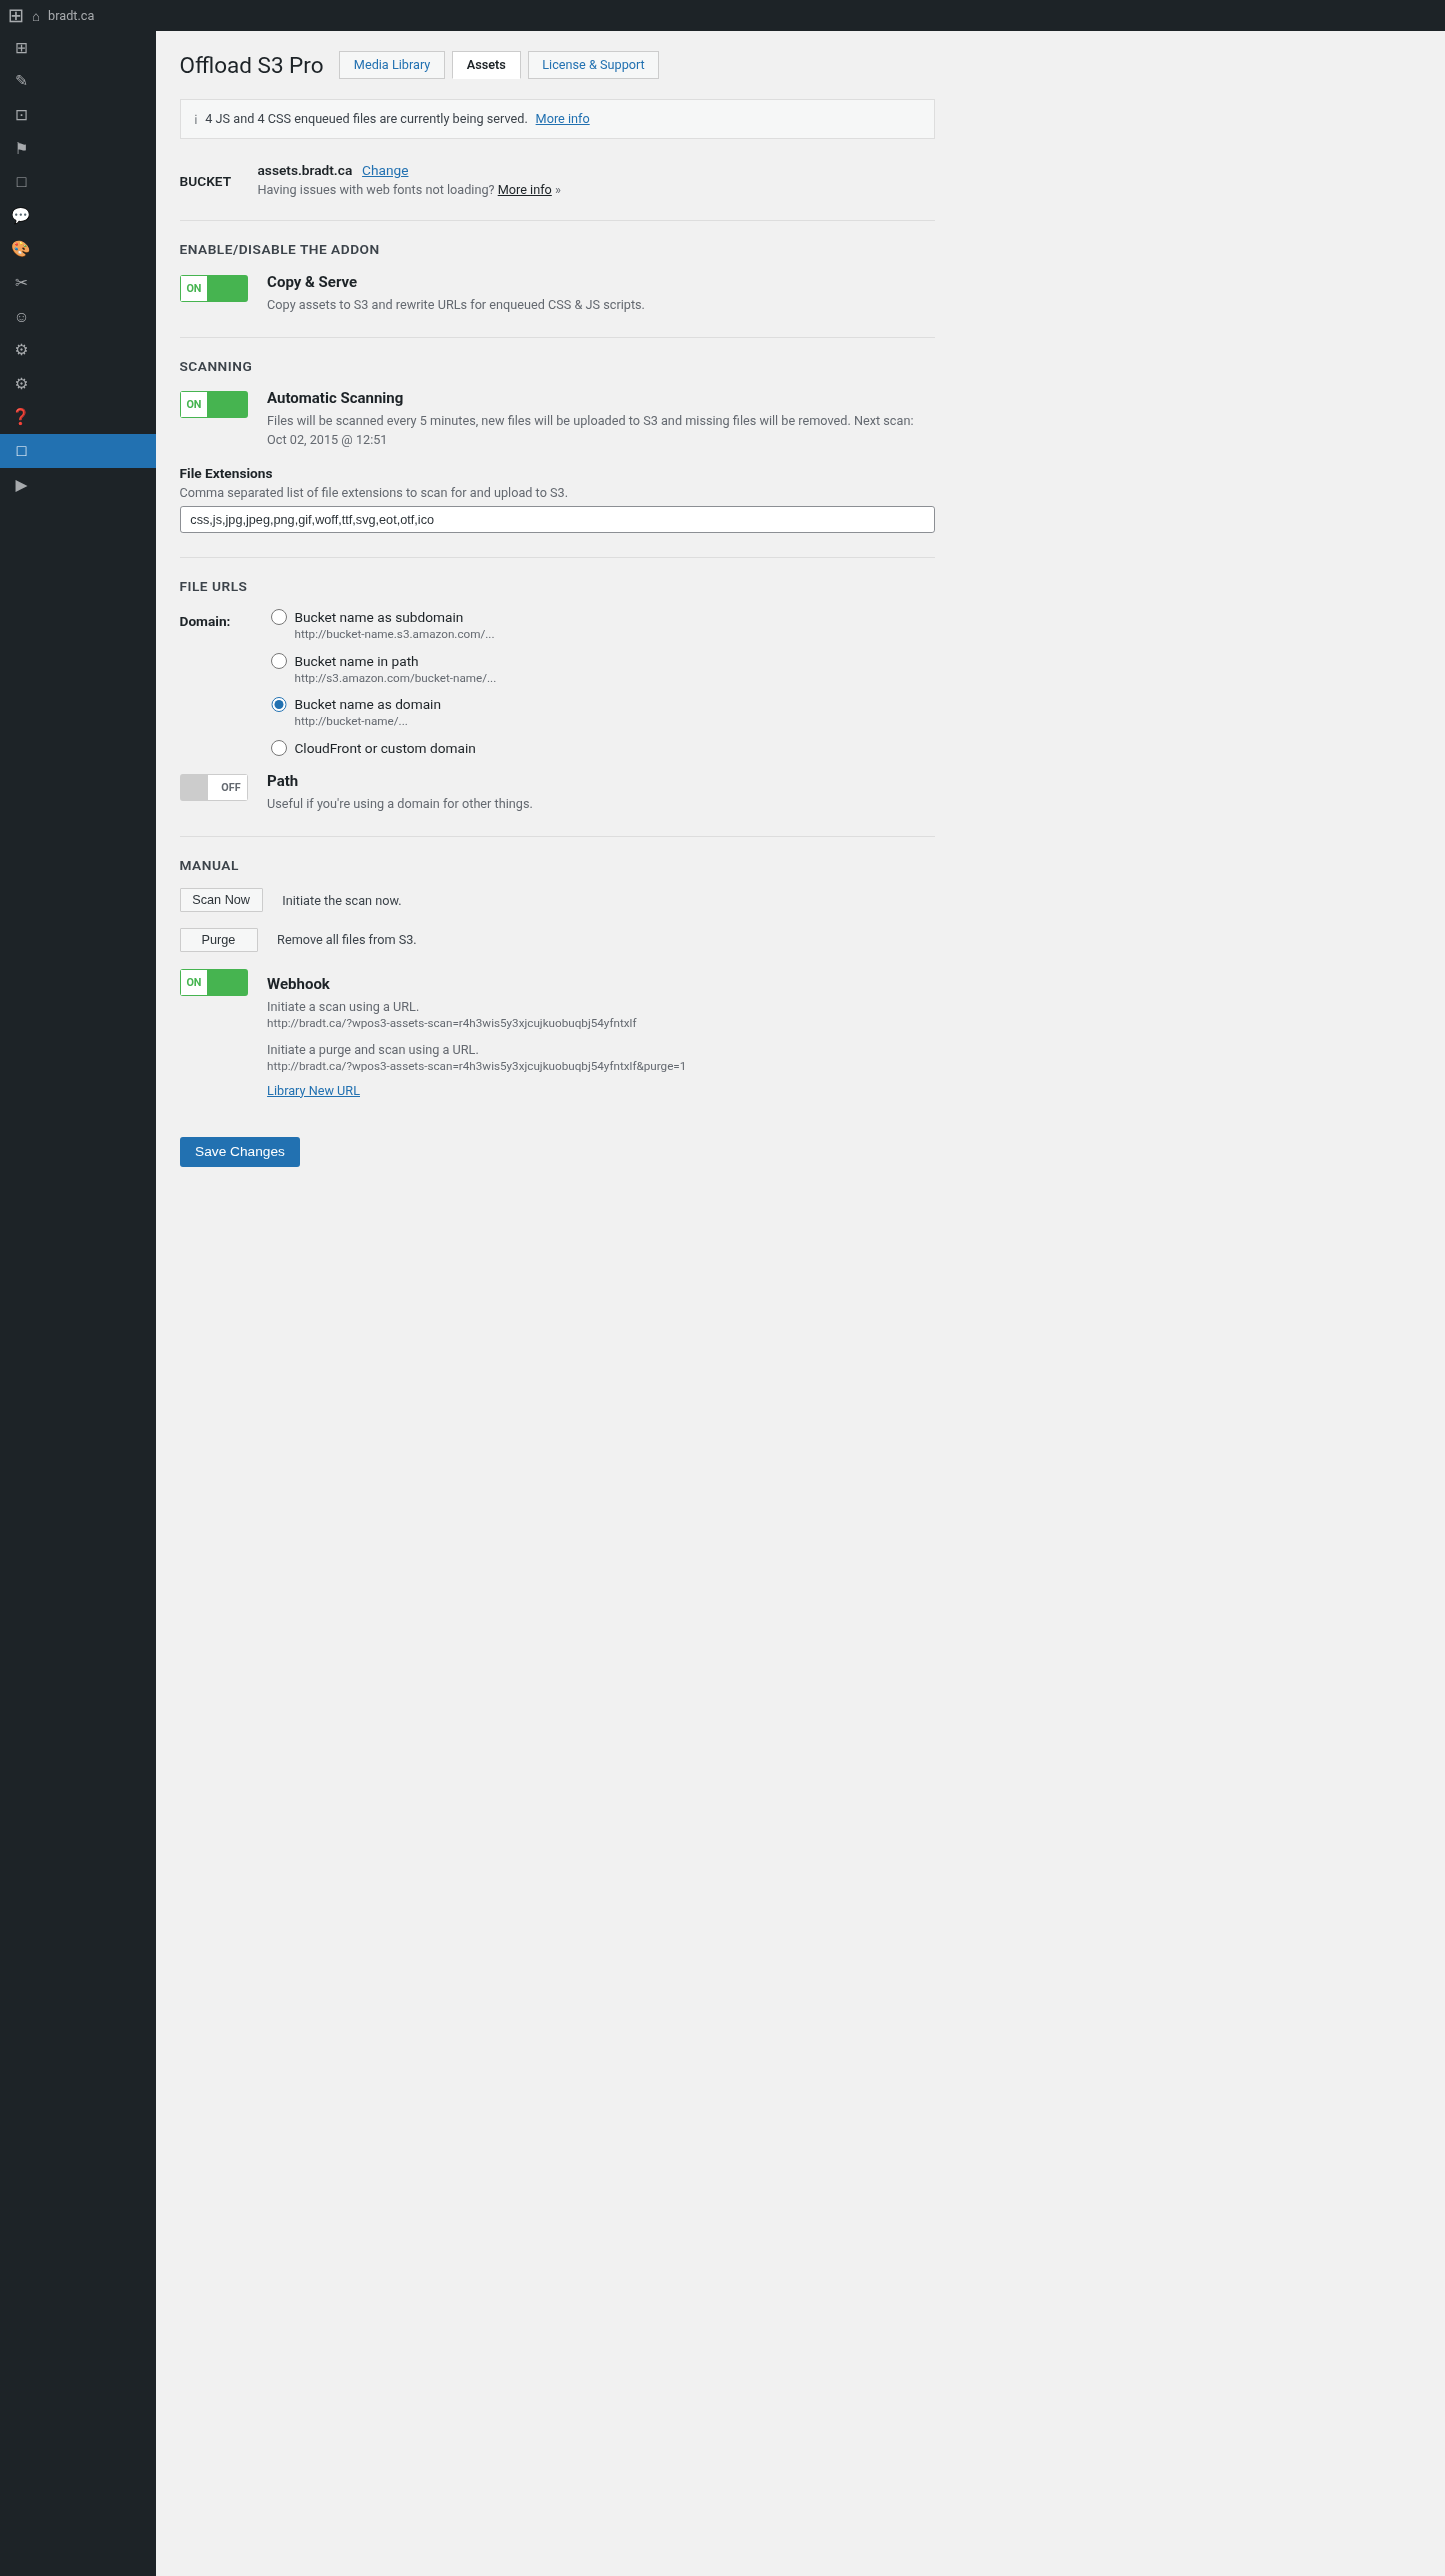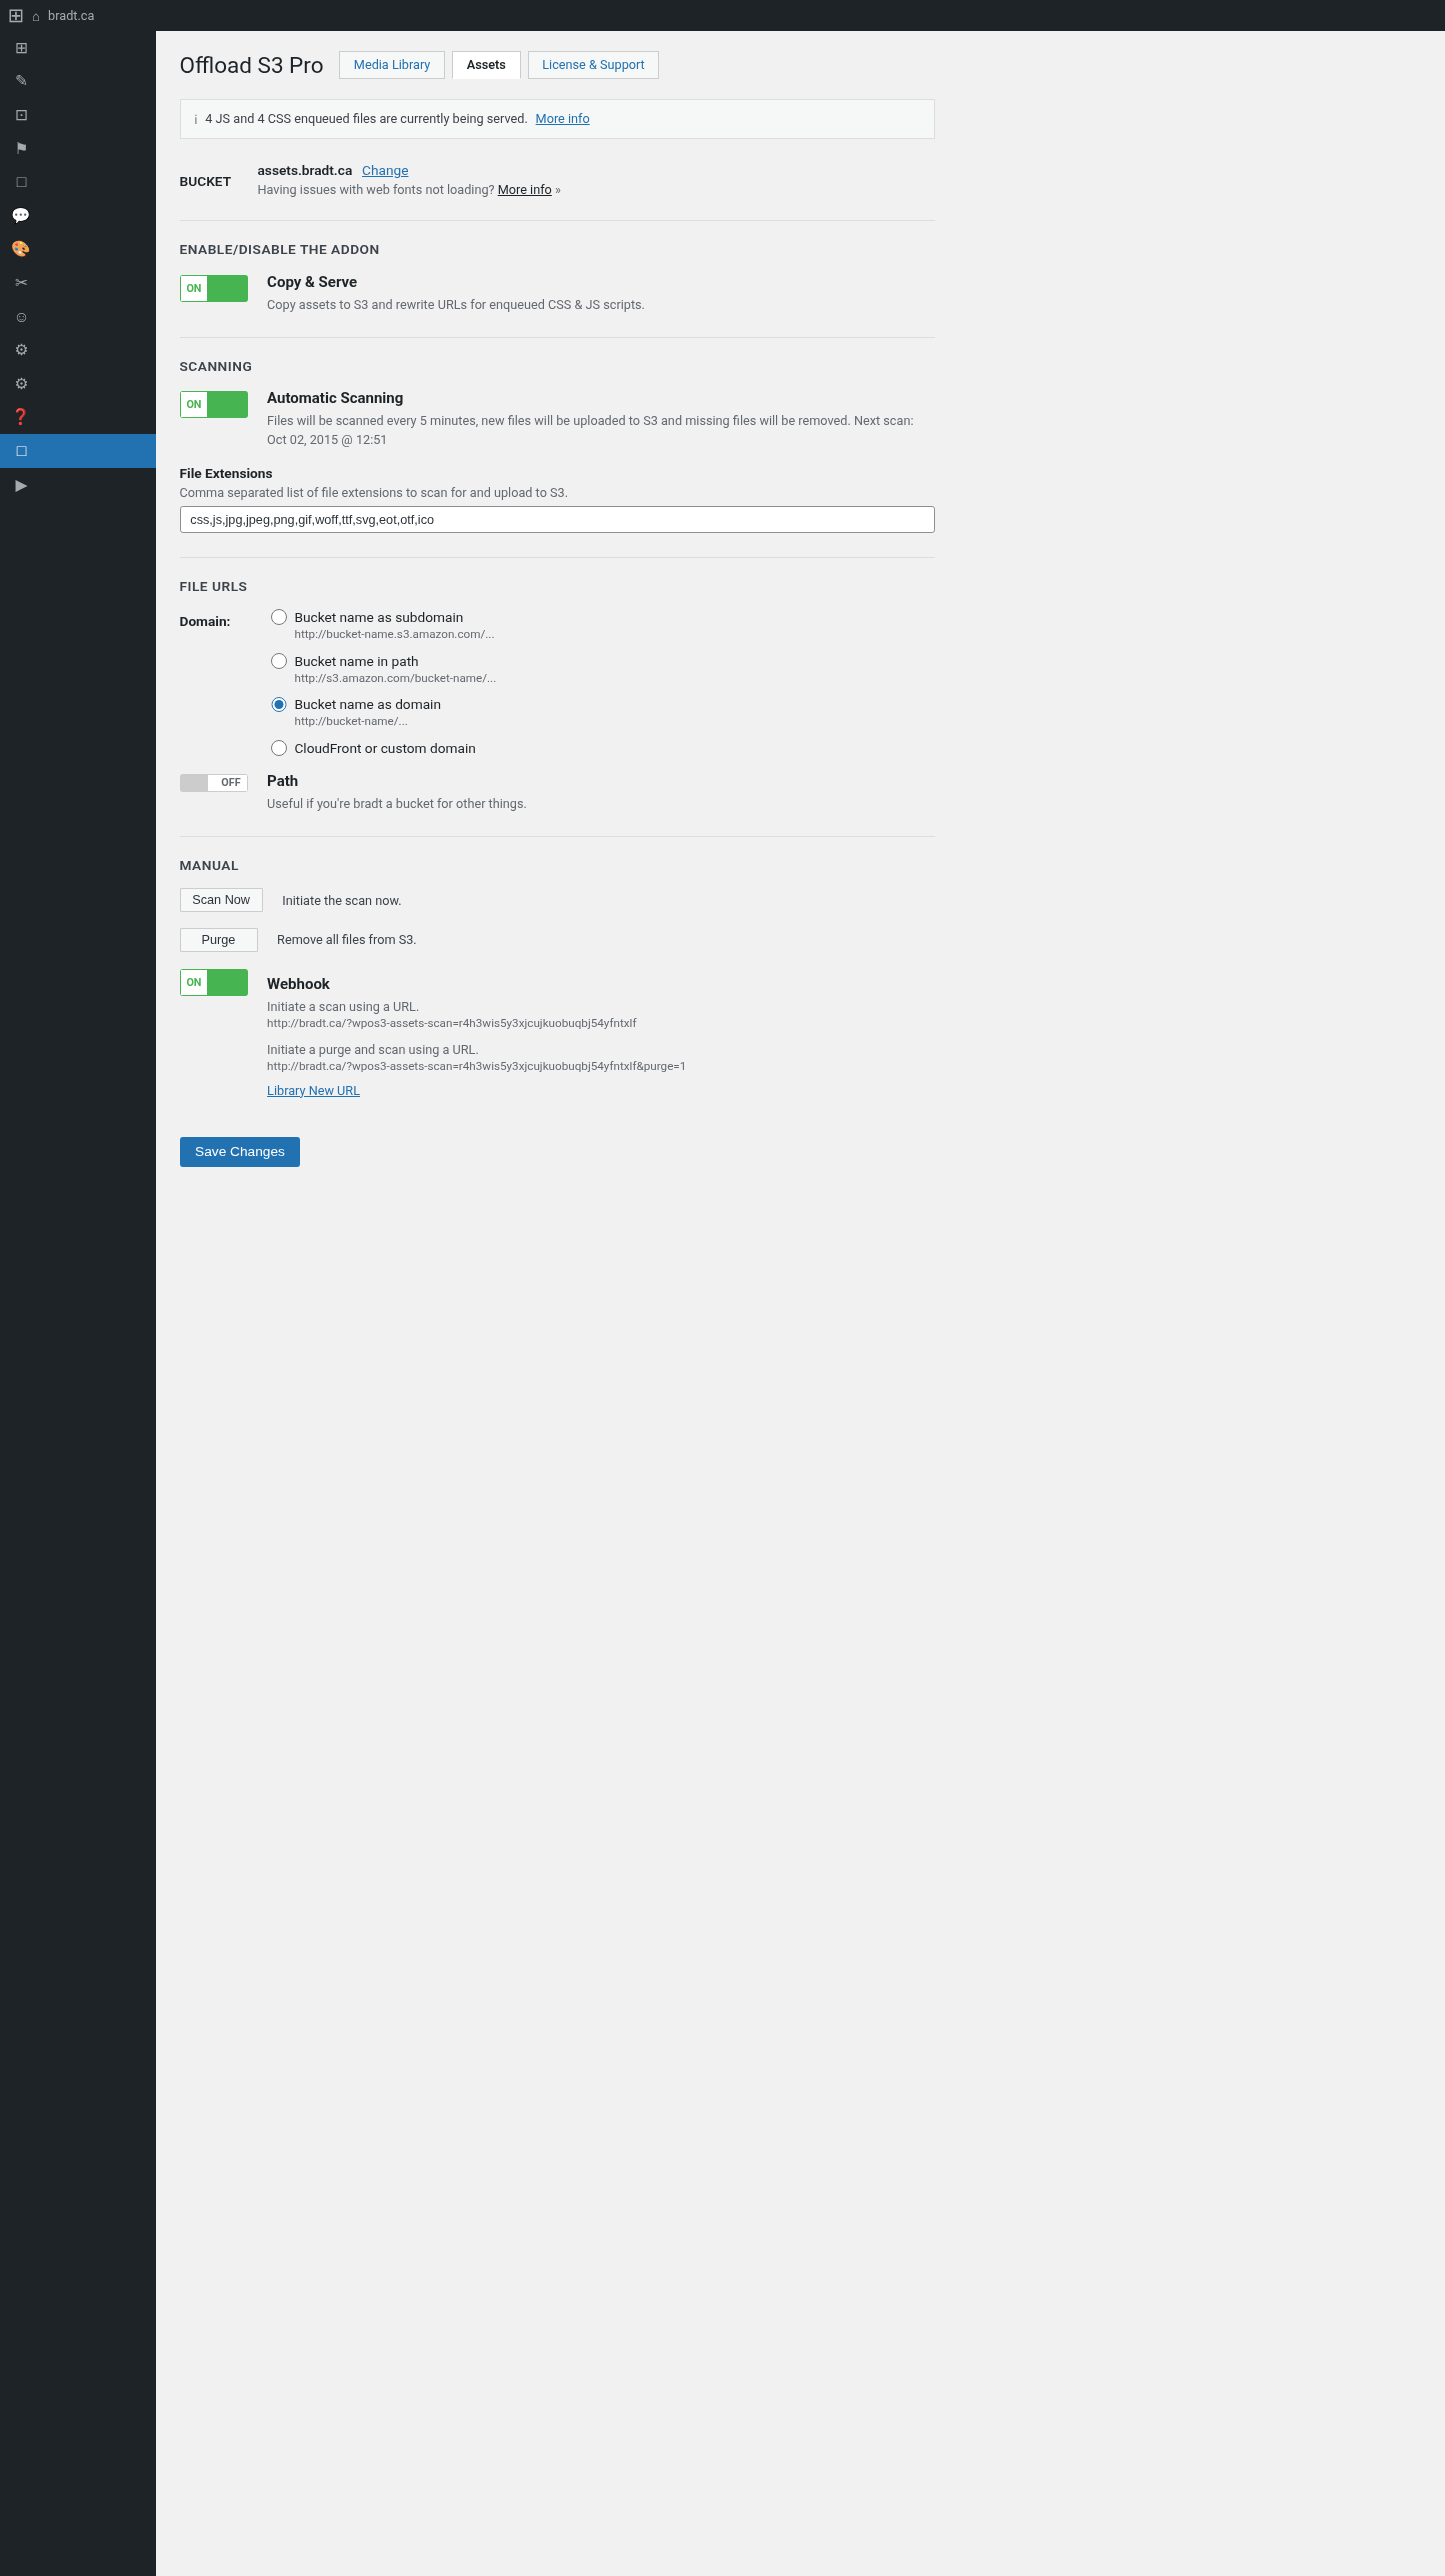--- a/index.html
+++ b/index.html
@@ -465,27 +465,27 @@
             <div class="radio-option">
               <label class="radio-label">
                 <input type="radio" name="domain" style="">
                 <span>CloudFront or custom domain</span>
               </label>
             </div>
           </div>
         </div>
 
         <div class="path-row" style="margin-top:15.6px;">
-          <div class="toggle-switch" style="width:68px;height:18px;align-items:center;">
+          <div class="toggle-switch" style="width:68px;height:27px;align-items:center;">
             <div class="toggle-slider-off"></div>
             <span class="toggle-off-label">OFF</span>
           </div>
           <div>
             <div class="toggle-info-title">Path</div>
-            <div class="toggle-info-desc">Useful if you're bradt a bucket for other things.</div>
+            <div class="toggle-info-desc">Useful if you're using a domain for other things.</div>
           </div>
         </div>
       </div>
 
       <hr class="section-divider">
 
       
       <div class="section">
         <div class="section-title">MANUAL</div>
 

